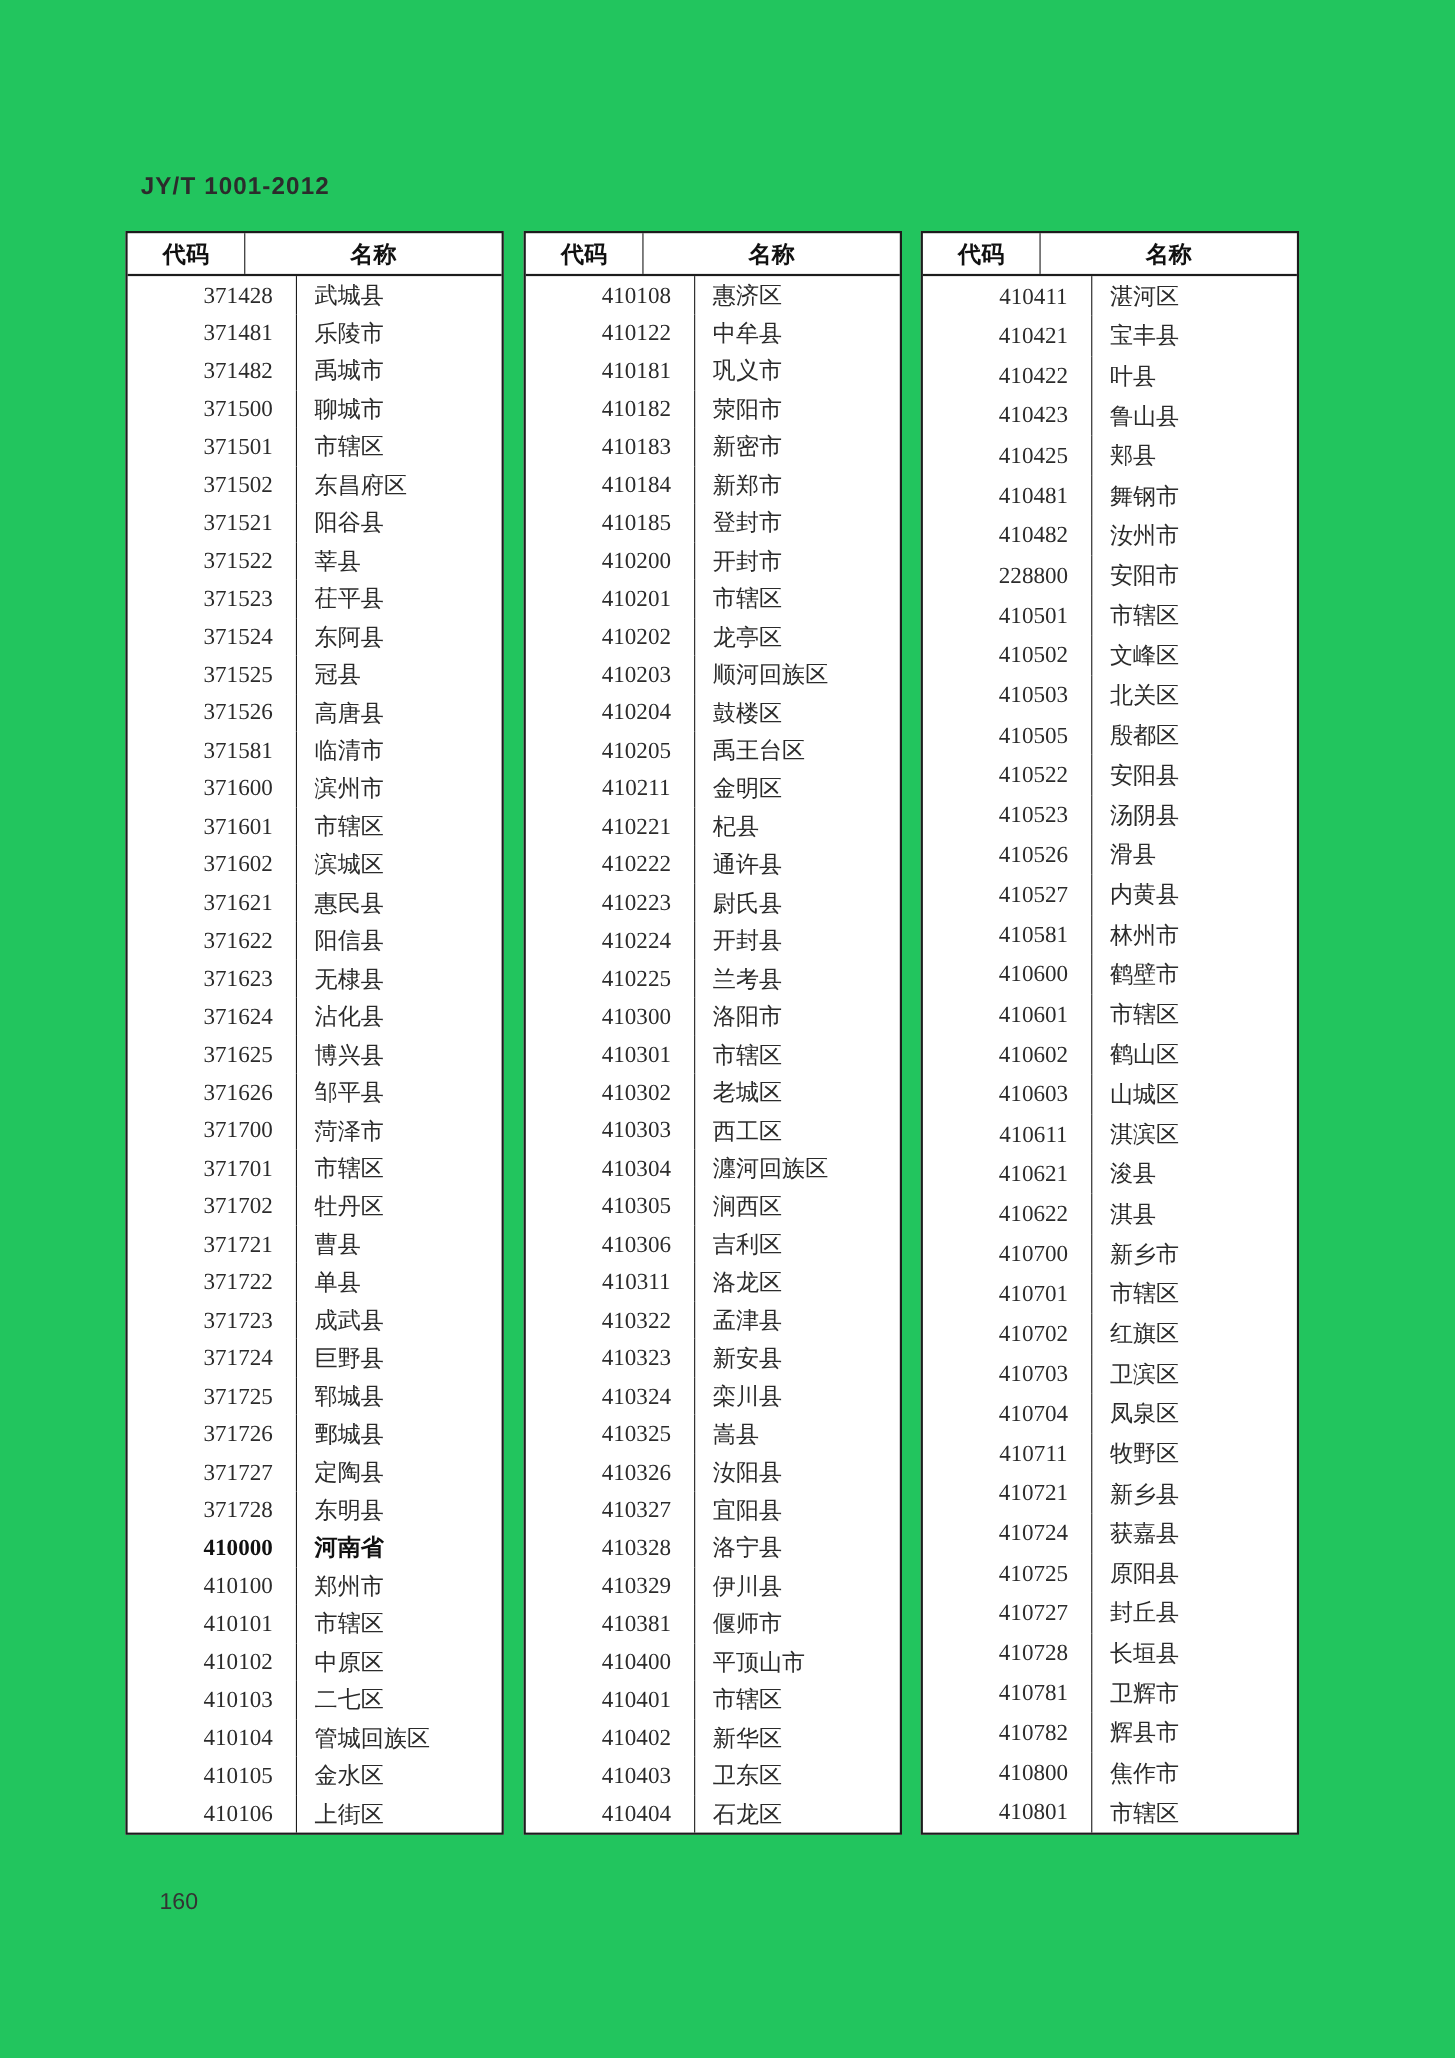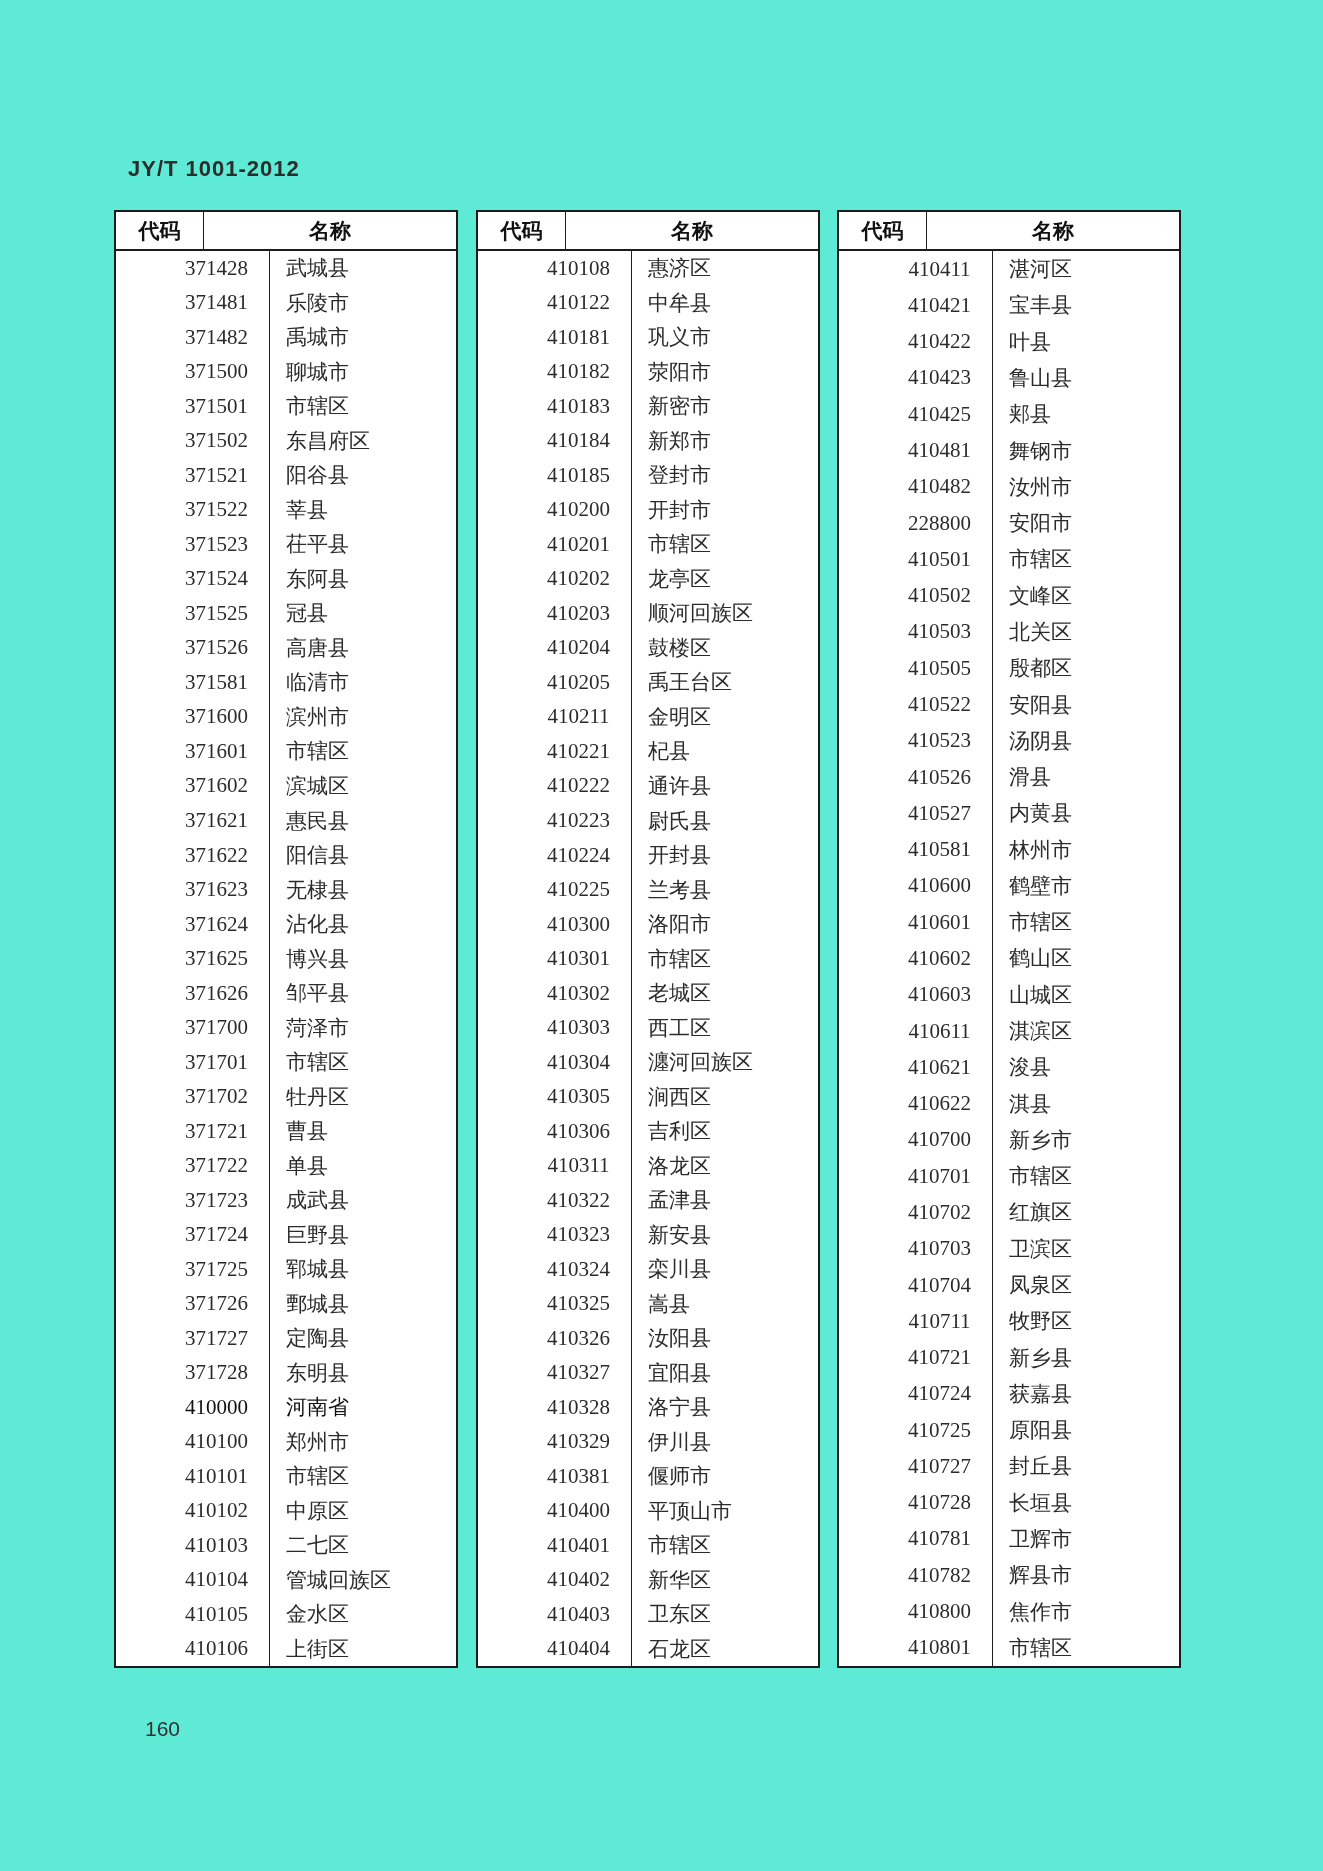--- a/index.html
+++ b/index.html
@@ -1,20 +1,20 @@
 <!DOCTYPE html>
 <html><head>
 <meta charset="utf-8">
 <style>
   html,body { margin:0; padding:0; background:#ffffff; }
   #page {
     position:relative;
     width:1323px;
     height:1871px;
-    background:#5eead4;
+    background:#22c55e;
     overflow:hidden;
     font-family:"Liberation Serif", serif;
     color:#2b2b2b;
   }
   #doc-code {
     position:absolute;
     left:128px; top:156px;
     font-family:"Liberation Sans", sans-serif;
     font-size:22px;
     font-weight:bold;
@@ -43,21 +43,21 @@
   }
   .th {
     font-family:"Liberation Sans", sans-serif;
     font-weight:bold;
     font-size:21px;
     color:#111111;
     display:flex;
     align-items:center;
     justify-content:center;
   }
-  .th.code-col { width:88px; border-right:1.5px solid #1c1c1c; flex:0 0 auto; box-sizing:border-box; }
+  .th.code-col { width:107px; border-right:1.5px solid #1c1c1c; flex:0 0 auto; box-sizing:border-box; }
   .th.name-col { flex:1;text-align:center; }
   .rows {
     display:flex;
     flex-direction:column;
     flex:1;
     padding-left:48px;
   }
   .row { display:flex; flex:1; }
   .cell {
     font-size:21px;
@@ -71,21 +71,21 @@
     justify-content:center;
     border-right:1.5px solid #1c1c1c;
     box-sizing:border-box;
     font-family:"Liberation Serif", serif;
   }
   .cell.name {
     flex:1;
     padding-left:16px;
     font-family:"Liberation Serif", serif;
   }
-  .row.bold .cell { font-weight:normal; color:#111111; }
+  .row.bold .cell { font-weight:bold; color:#111111; }
   #page-number {
     position:absolute;
     left:145px; top:1717px;
     font-family:Liberation Sans, sans-serif;
     font-size:21px;
     color:#333333;
   }
 </style>
 </head>
 <body>

